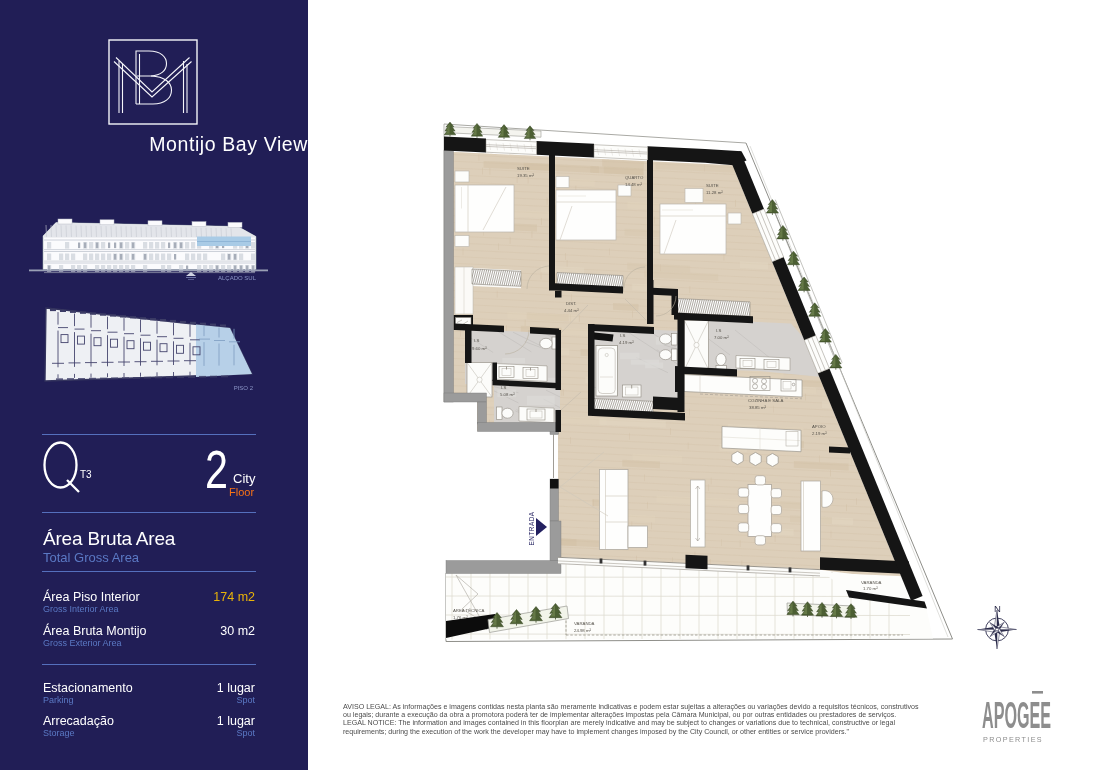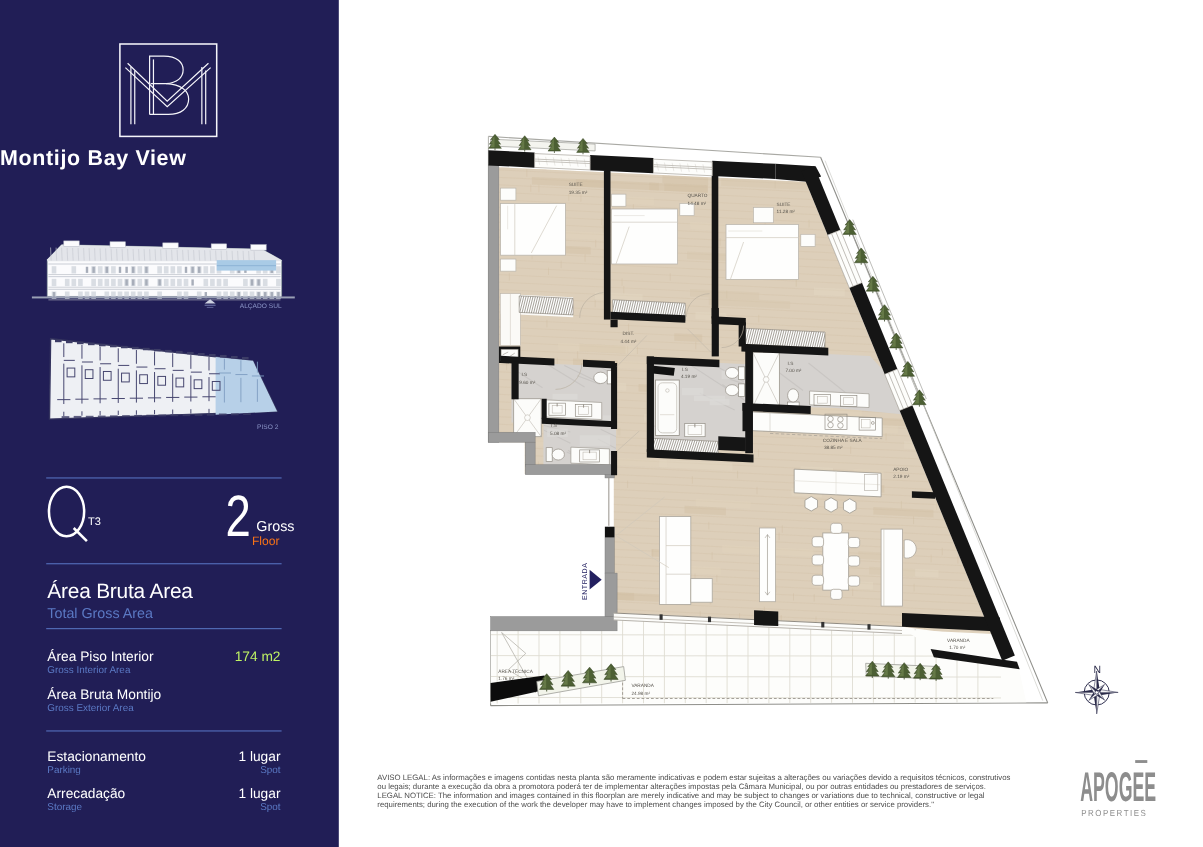--- a/index.html
+++ b/index.html
@@ -898,21 +898,21 @@
         <path d="M122.5,113 V64"></path>
         <path d="M183.5,113 V61"></path>
         <path d="M187,113 V64"></path>
         <path d="M116,57.5 L152,92 L189.5,57.5"></path>
         <path d="M114,61.5 L152,97 L191.5,61.5"></path>
         <path d="M136,104 V51 H149 C161,51 166.5,57 166.5,63.5 C166.5,70.5 161,75.5 151,76 H137"></path>
         <path d="M139.5,104 V54"></path>
         <path d="M151,76 C165,76.5 171.5,83 171.5,90 C171.5,98.5 164.5,104 153,104 H136"></path>
       </g>
     </svg>
-    <div style="position:absolute;left:0;top:133px;width:308px;text-align:left;color:#fff;font-size:19.5px;letter-spacing:0.6px;font-weight:700">Montijo Bay View</div>
+    <div style="position:absolute;left:0;top:133px;width:308px;text-align:right;color:#fff;font-size:19.5px;letter-spacing:0.6px;font-weight:400">Montijo Bay View</div>
     <svg style="position:absolute;left:0;top:205px" width="308" height="85" viewBox="0 0 308 85">
       <polygon points="43,31 56,17.5 238,21.5 256,31.5 256,64.5 43,64.5" fill="#fbfbfd" stroke="#9aa" stroke-width="0.6"></polygon>
       <polygon points="43,31 56,17.5 238,21.5 256,31.5 256,32.5 43,32.5" fill="#e3e5ea"></polygon>
       <line x1="46" y1="20.0" x2="46.5" y2="32" stroke="#c6c9d1" stroke-width="0.6"></line>
       <line x1="51" y1="20.1" x2="51.5" y2="32" stroke="#c6c9d1" stroke-width="0.6"></line>
       <line x1="56" y1="20.2" x2="56.5" y2="32" stroke="#c6c9d1" stroke-width="0.6"></line>
       <line x1="61" y1="20.3" x2="61.5" y2="32" stroke="#c6c9d1" stroke-width="0.6"></line>
       <line x1="66" y1="20.4" x2="66.5" y2="32" stroke="#c6c9d1" stroke-width="0.6"></line>
       <line x1="71" y1="20.4" x2="71.5" y2="32" stroke="#c6c9d1" stroke-width="0.6"></line>
       <line x1="76" y1="20.5" x2="76.5" y2="32" stroke="#c6c9d1" stroke-width="0.6"></line>
@@ -1149,28 +1149,29 @@
     <div style="position:absolute;top:434px;height:1px;background:#5570bd;left:42px;width:214px"></div>
     <div style="position:absolute;top:512px;height:1px;background:#5570bd;left:42px;width:214px"></div>
     <div style="position:absolute;top:571px;height:1px;background:#5570bd;left:42px;width:214px"></div>
     <div style="position:absolute;top:664px;height:1px;background:#5570bd;left:42px;width:214px"></div>
     <svg style="position:absolute;left:40px;top:441px" width="60" height="60" viewBox="0 0 60 60">
       <ellipse cx="20.5" cy="24" rx="16" ry="22.5" fill="none" stroke="#fff" stroke-width="2.3"></ellipse>
       <line x1="27" y1="39" x2="39" y2="51" stroke="#fff" stroke-width="2.3"></line>
     </svg>
     <div style="position:absolute;left:80px;top:469px;color:#fff;font-size:10px">T3</div>
     <div style="position:absolute;left:205px;top:443px;color:#fff;font-size:53px;font-weight:400;transform:scaleX(0.78);transform-origin:left top;line-height:1">2</div>
-    <div style="position:absolute;left:233px;top:471px;color:#fff;font-size:13px">Gross</div>
+    <div style="position:absolute;left:233px;top:471px;color:#fff;font-size:13px">City</div>
     <div style="position:absolute;left:229px;top:486px;color:#f97316;font-size:11px">Floor</div>
     <div style="position:absolute;left:43px;top:528px;color:#fff;font-size:19px;letter-spacing:-0.2px">Área Bruta Area</div>
     <div style="position:absolute;left:43px;top:550px;color:#5b79c4;font-size:13px">Total Gross Area</div>
     <div style="position:absolute;left:43px;top:590px;color:#fff;font-size:12.5px">Área Piso Interior</div>
-    <div style="position:absolute;left:0px;top:590px;width:255px;text-align:right;color:#bef264;font-size:12.5px">174 m2</div>
+    <div style="position:absolute;left:0px;top:590px;width:255px;text-align:right;color:#eab308;font-size:12.5px">174 m2</div>
     <div style="position:absolute;left:43px;top:604px;color:#5b79c4;font-size:9px">Gross Interior Area</div>
     <div style="position:absolute;left:43px;top:624px;color:#fff;font-size:12.5px">Área Bruta Montijo</div>
+    <div style="position:absolute;left:0px;top:624px;width:255px;text-align:right;color:#fff;font-size:12.5px">30 m2</div>
     <div style="position:absolute;left:43px;top:638px;color:#5b79c4;font-size:9px">Gross Exterior Area</div>
     <div style="position:absolute;left:43px;top:681px;color:#fff;font-size:12.5px">Estacionamento</div>
     <div style="position:absolute;left:0px;top:681px;width:255px;text-align:right;color:#fff;font-size:12.5px">1 lugar</div>
     <div style="position:absolute;left:43px;top:695px;color:#5b79c4;font-size:9px">Parking</div>
     <div style="position:absolute;left:0px;top:695px;width:255px;text-align:right;color:#5b79c4;font-size:9px">Spot</div>
     <div style="position:absolute;left:43px;top:714px;color:#fff;font-size:12.5px">Arrecadação</div>
     <div style="position:absolute;left:0px;top:714px;width:255px;text-align:right;color:#fff;font-size:12.5px">1 lugar</div>
     <div style="position:absolute;left:43px;top:728px;color:#5b79c4;font-size:9px">Storage</div>
     <div style="position:absolute;left:0px;top:728px;width:255px;text-align:right;color:#5b79c4;font-size:9px">Spot</div>
 </div>

